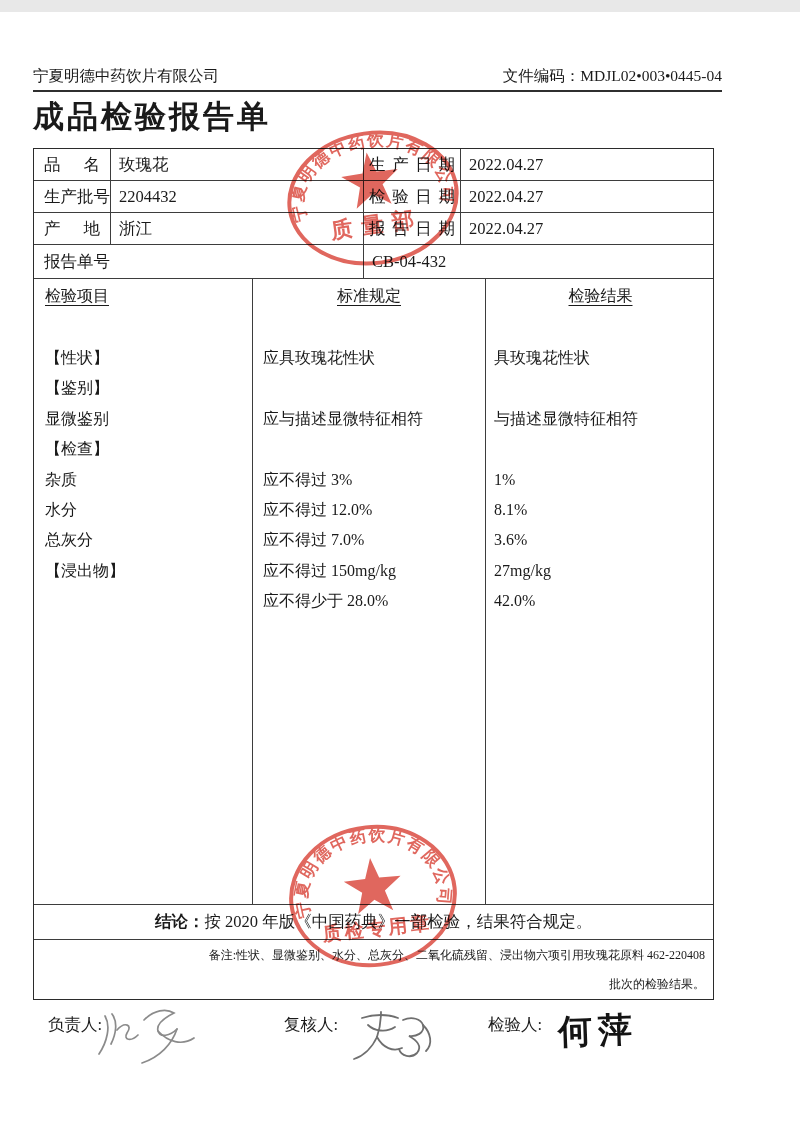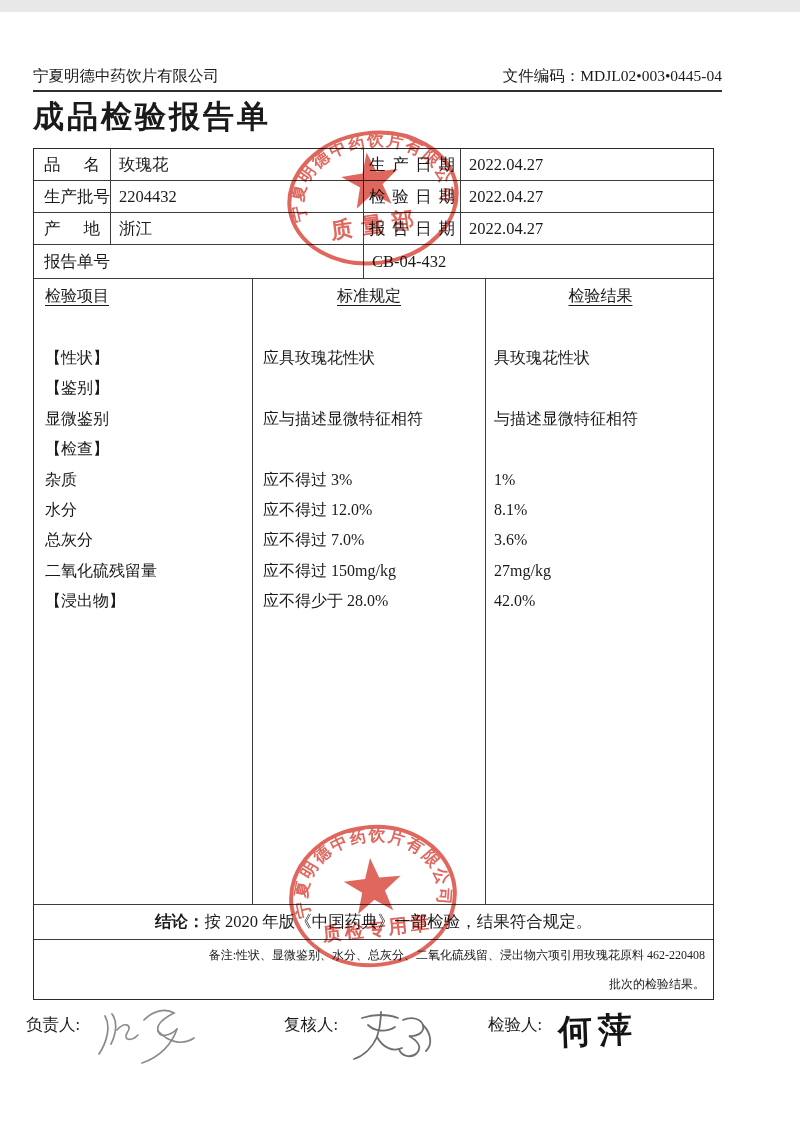--- a/index.html
+++ b/index.html
@@ -88,21 +88,20 @@
     <div class="insp-body">
       <div class="insp-col c1" id="insp-col-item">
         <div class="col-head"><span>检验项目</span></div>
       <div class="insp-line">【性状】</div>
           <div class="insp-line">【鉴别】</div>
           <div class="insp-line">显微鉴别</div>
           <div class="insp-line">【检查】</div>
           <div class="insp-line">杂质</div>
           <div class="insp-line">水分</div>
           <div class="insp-line">总灰分</div>
-          <div class="insp-line">二氧化硫残留量</div>
           <div class="insp-line">【浸出物】</div>
         </div>
       <div class="insp-col c2" id="insp-col-standard">
         <div class="col-head"><span>标准规定</span></div>
       <div class="insp-line">应具玫瑰花性状</div>
           <div class="insp-line"></div>
           <div class="insp-line">应与描述显微特征相符</div>
           <div class="insp-line"></div>
           <div class="insp-line">应不得过 3%</div>
           <div class="insp-line">应不得过 12.0%</div>
@@ -127,21 +126,21 @@
     <div class="concl">
       <span class="b">结论：</span><span>按 2020 年版《中国药典》一部检验，结果符合规定。</span>
     </div>
 
     <div class="note">
       <div class="l1">备注:性状、显微鉴别、水分、总灰分、二氧化硫残留、浸出物六项引用玫瑰花原料 462-220408</div>
       <div class="l2">批次的检验结果。</div>
     </div>
   </div>
 
-  <span class="sig-label" style="left:26px;top:1002px;">负责人:</span>
+  <span class="sig-label" style="left:48px;top:1002px;">负责人:</span>
   <svg class="sig-svg" style="left:96px;top:990px;" width="115" height="62" viewBox="0 0 115 62">
     <g stroke="#8b8b8b" stroke-width="1.7" fill="none" stroke-linecap="round">
       <path d="M9 14 C15 24 11 40 3 52"></path>
       <path d="M16 12 C22 20 20 32 15 42"></path>
       <path d="M21 28 C29 19 37 23 31 31 C27 38 35 40 42 33"></path>
       <path d="M48 18 C58 8 70 6 78 11 C70 15 60 22 62 29 C64 36 74 34 81 27"></path>
       <path d="M81 27 C76 42 64 55 46 61"></path>
       <path d="M62 29 C72 40 86 44 98 36"></path>
     </g>
   </svg>

